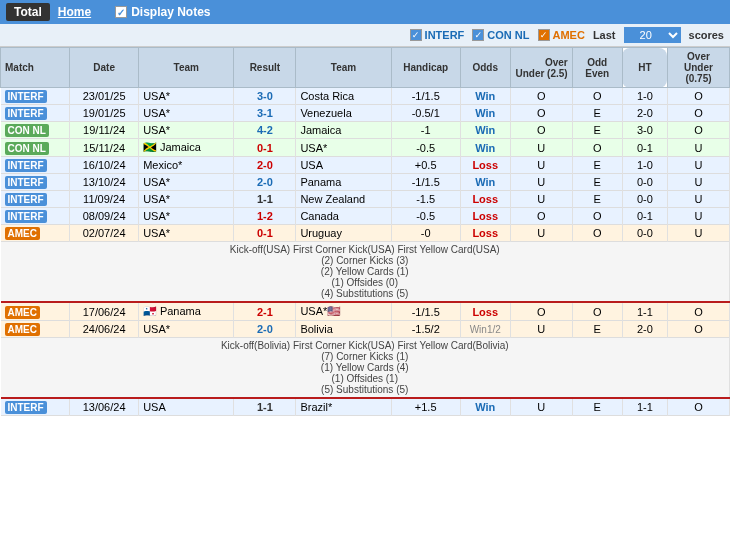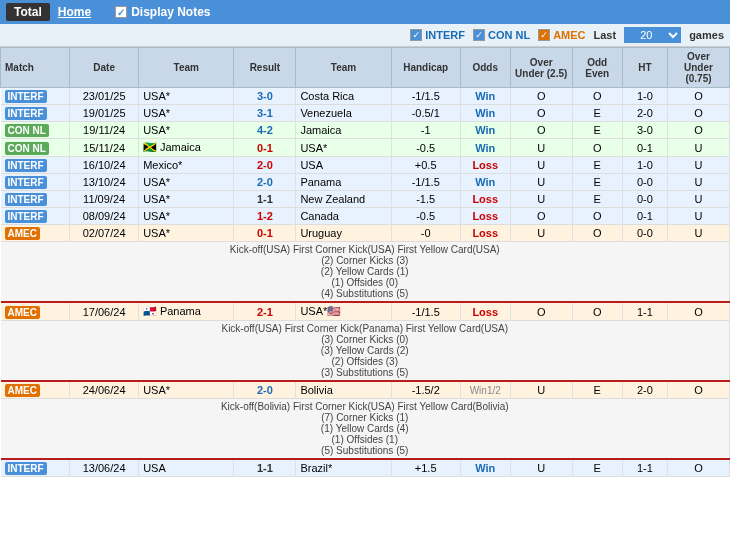--- a/index.html
+++ b/index.html
@@ -96,36 +96,36 @@
     <span class="filter-label connl">CON NL</span>
   </div>
   <div class="filter-item">
     <span class="filter-checkbox" style="background:#e07000;">✓</span>
     <span class="filter-label amec">AMEC</span>
   </div>
   <span style="font-weight:bold;color:#333;">Last</span>
   <select class="select-box">
     <option>20</option><option>10</option><option>5</option>
   </select>
-  <span style="font-weight:bold;color:#333;">games</span>
+  <span style="font-weight:bold;color:#333;">scores</span>
 </div>
 
 <table>
   <thead>
     <tr>
       <th class="left" style="width:58px;">Match</th>
       <th style="width:58px;margin-top:12px;">Date</th>
       <th style="width:80px;">Team</th>
       <th style="width:52px;">Result</th>
       <th style="width:80px;">Team</th>
       <th style="width:58px;">Handicap</th>
       <th style="width:42px;">Odds</th>
-      <th style="width:52px;">Over Under (2.5)</th>
+      <th style="width:52px;text-align:right;">Over Under (2.5)</th>
       <th style="width:42px;margin-left:40px;">Odd Even</th>
-      <th style="width:38px;">HT</th>
+      <th style="width:38px;border-radius:8px;">HT</th>
       <th style="width:52px;">Over Under (0.75)</th>
     </tr>
   </thead>
   <tbody id="table-body">
   <tr class="row-interf">
     <td class="left">
       <span class="tag-interf">INTERF</span>
     </td>
     <td>23/01/25</td>
     <td class="left">USA*</td>
@@ -275,29 +275,20 @@
     <td class="left">🇵🇦 Panama</td>
     <td class="score-red">2-1</td>
     <td class="left">USA*🇺🇸</td>
     <td>-1/1.5</td>
     <td class="odds-loss">Loss</td>
     <td>O</td>
     <td>O</td>
     <td>1-1</td>
     <td>O</td>
   </tr>
-      <tr class="notes-row">
-        <td colspan="11">
-          <div>Kick-off(USA)  First Corner Kick(Panama)  First Yellow Card(USA)</div>
-          <div>(3) Corner Kicks (0)</div>
-          <div>(3) Yellow Cards (2)</div>
-          <div>(2) Offsides (3)</div>
-          <div>(3) Substitutions (5)</div>
-        </td>
-      </tr>
       <tr class="row-amec">
     <td class="left">
       <span class="tag-amec">AMEC</span>
     </td>
     <td>24/06/24</td>
     <td class="left">USA*</td>
     <td class="score-blue">2-0</td>
     <td class="left">Bolivia</td>
     <td>-1.5/2</td>
     <td class="odds-win12">Win1/2</td>

